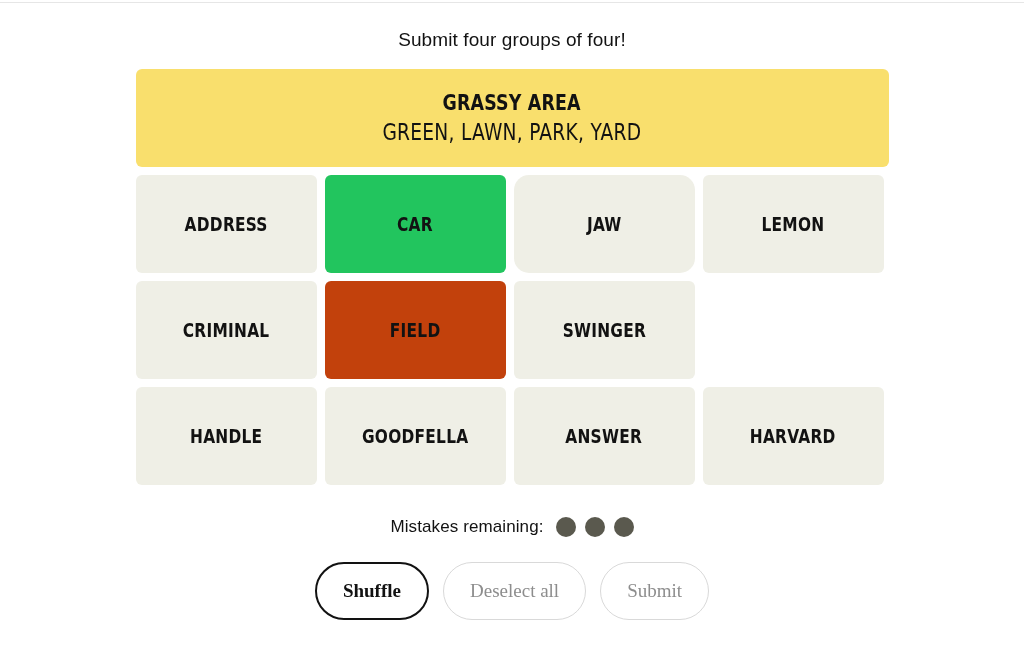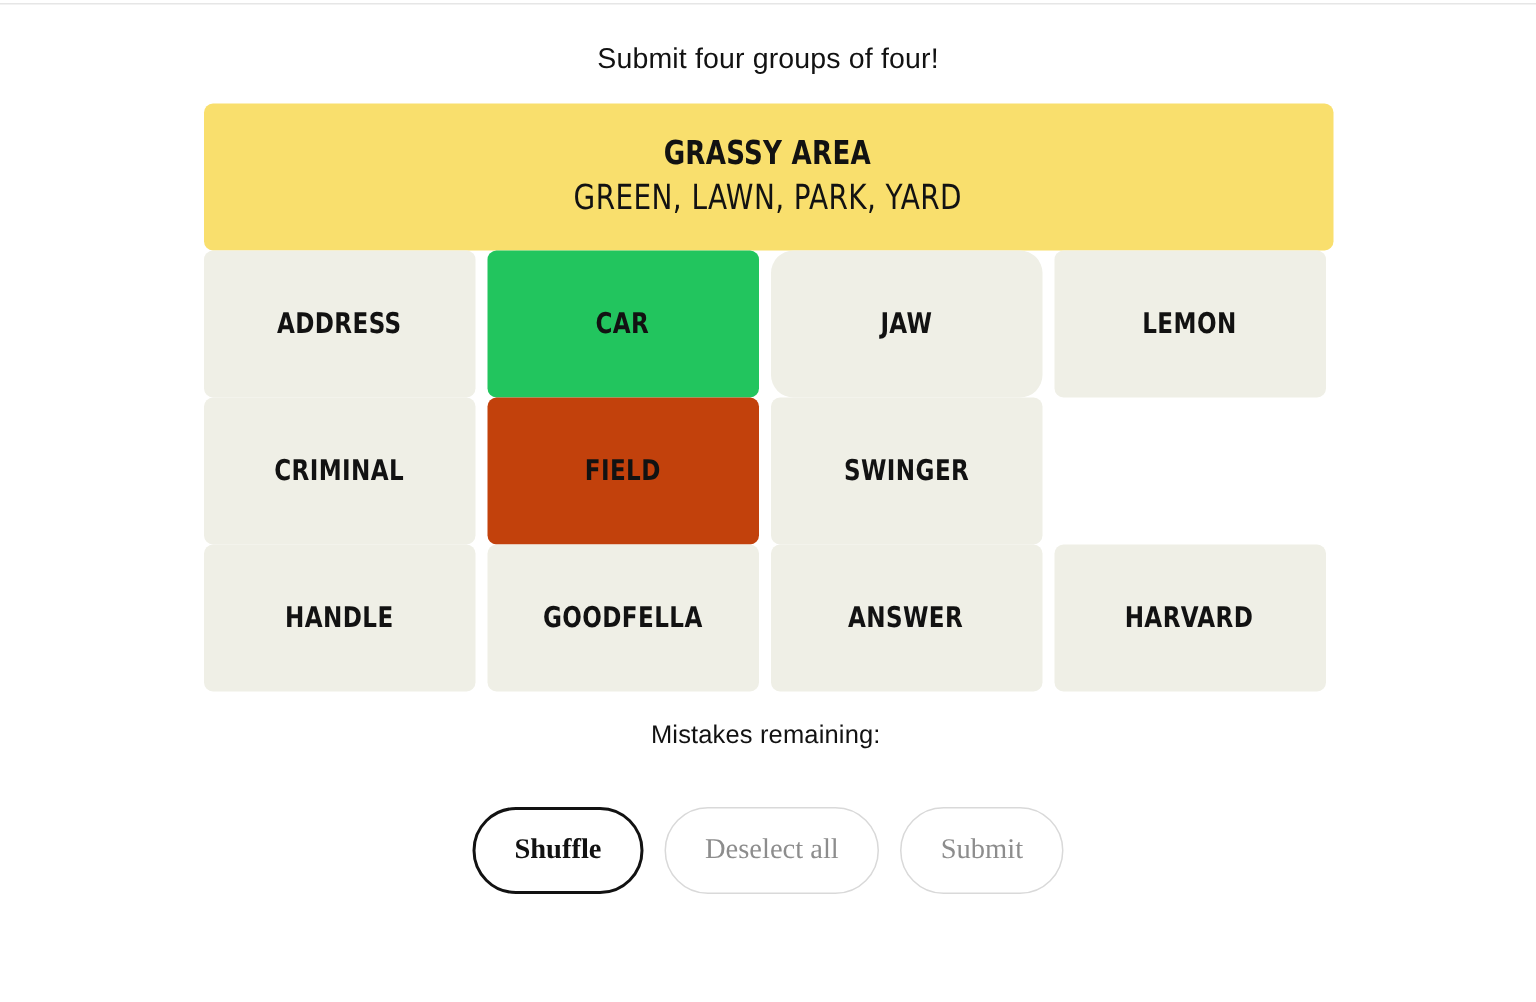--- a/index.html
+++ b/index.html
@@ -40,20 +40,21 @@
     font-weight: 400;
     color: #121212;
     letter-spacing: 0.1px;
     text-align: center;
   }
   #board {
     margin-top: 17px;
     width: 753px;
     display: flex;
     flex-direction: column;
+    gap: 8px;
   }
   .solved-row {
     width: 753px;
     height: 98px;
     border-radius: 6px;
     display: flex;
     flex-direction: column;
     align-items: center;
     justify-content: center;
     box-sizing: border-box;
@@ -109,21 +110,20 @@
     transform: scaleX(0.9);
     white-space: nowrap;
   }
   #mistakes-row {
     margin-top: 29px;
     display: flex;
     align-items: center;
     justify-content: center;
     gap: 9px;
     height: 26px;
-    flex-direction: column;
   }
   #mistakes-label {
     font-size: 17px;
     line-height: 22px;
     color: #121212;
     letter-spacing: 0.1px;
     margin-right: 3px;
   }
   .mistake-dot {
     width: 20px;

